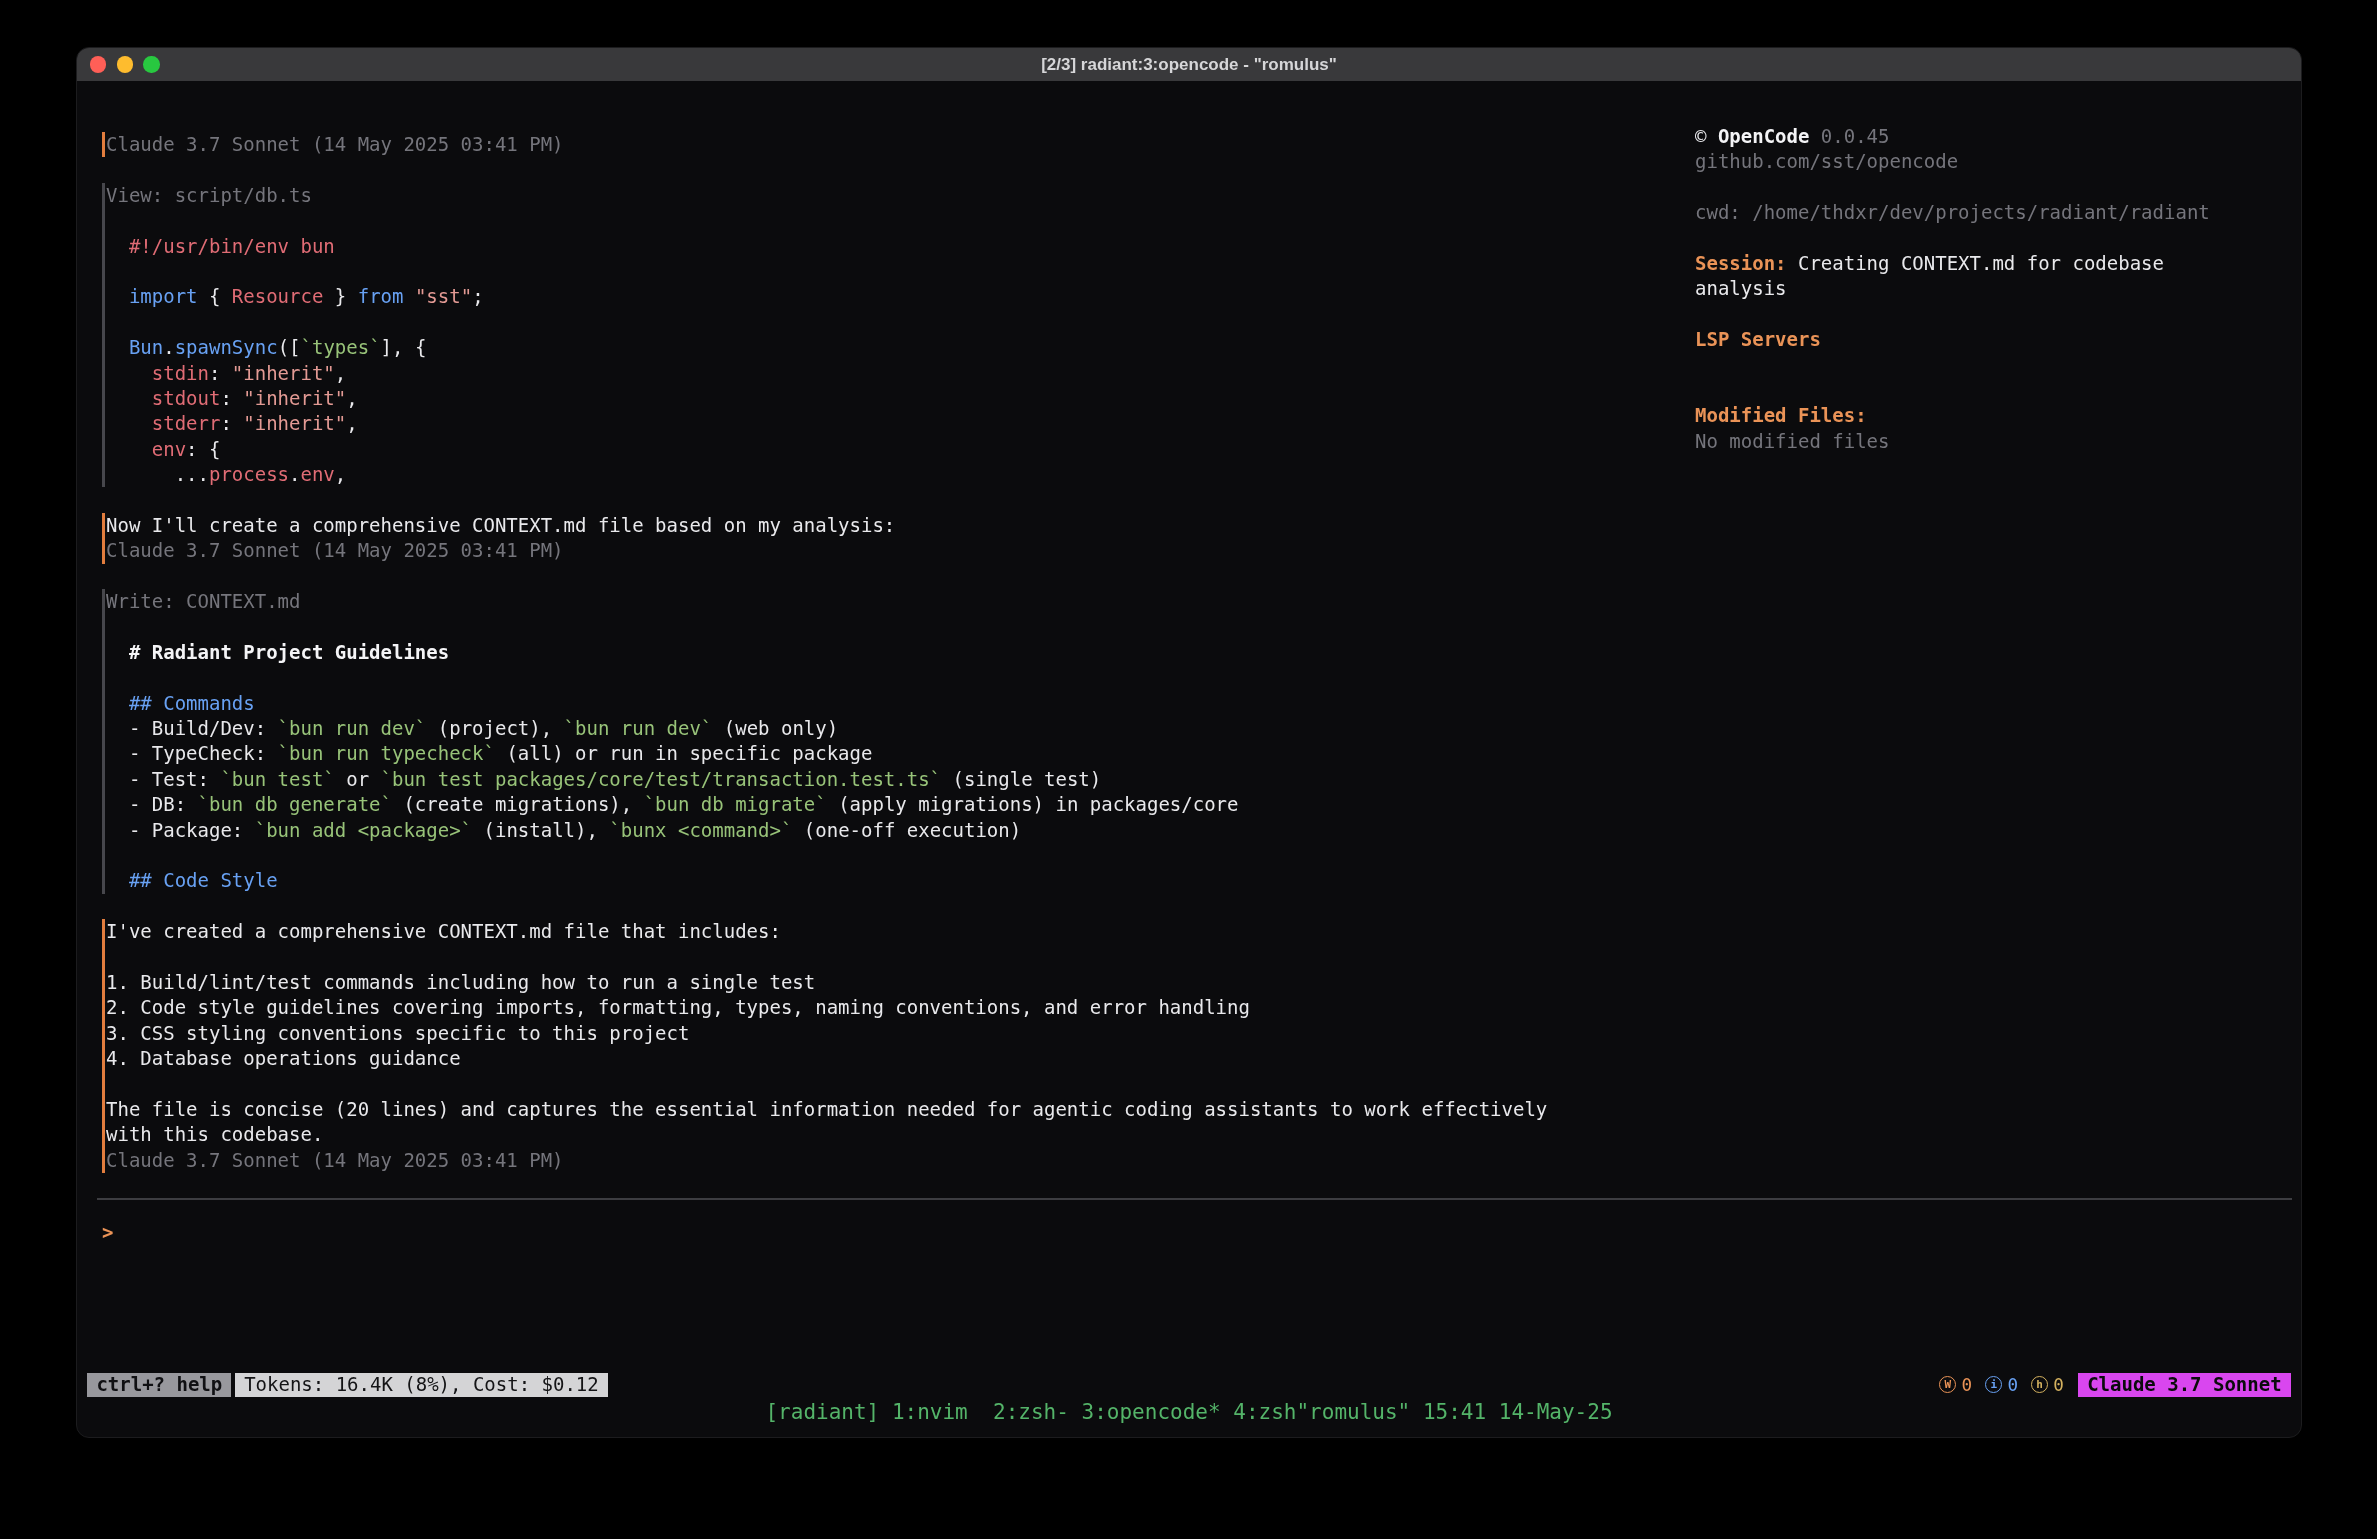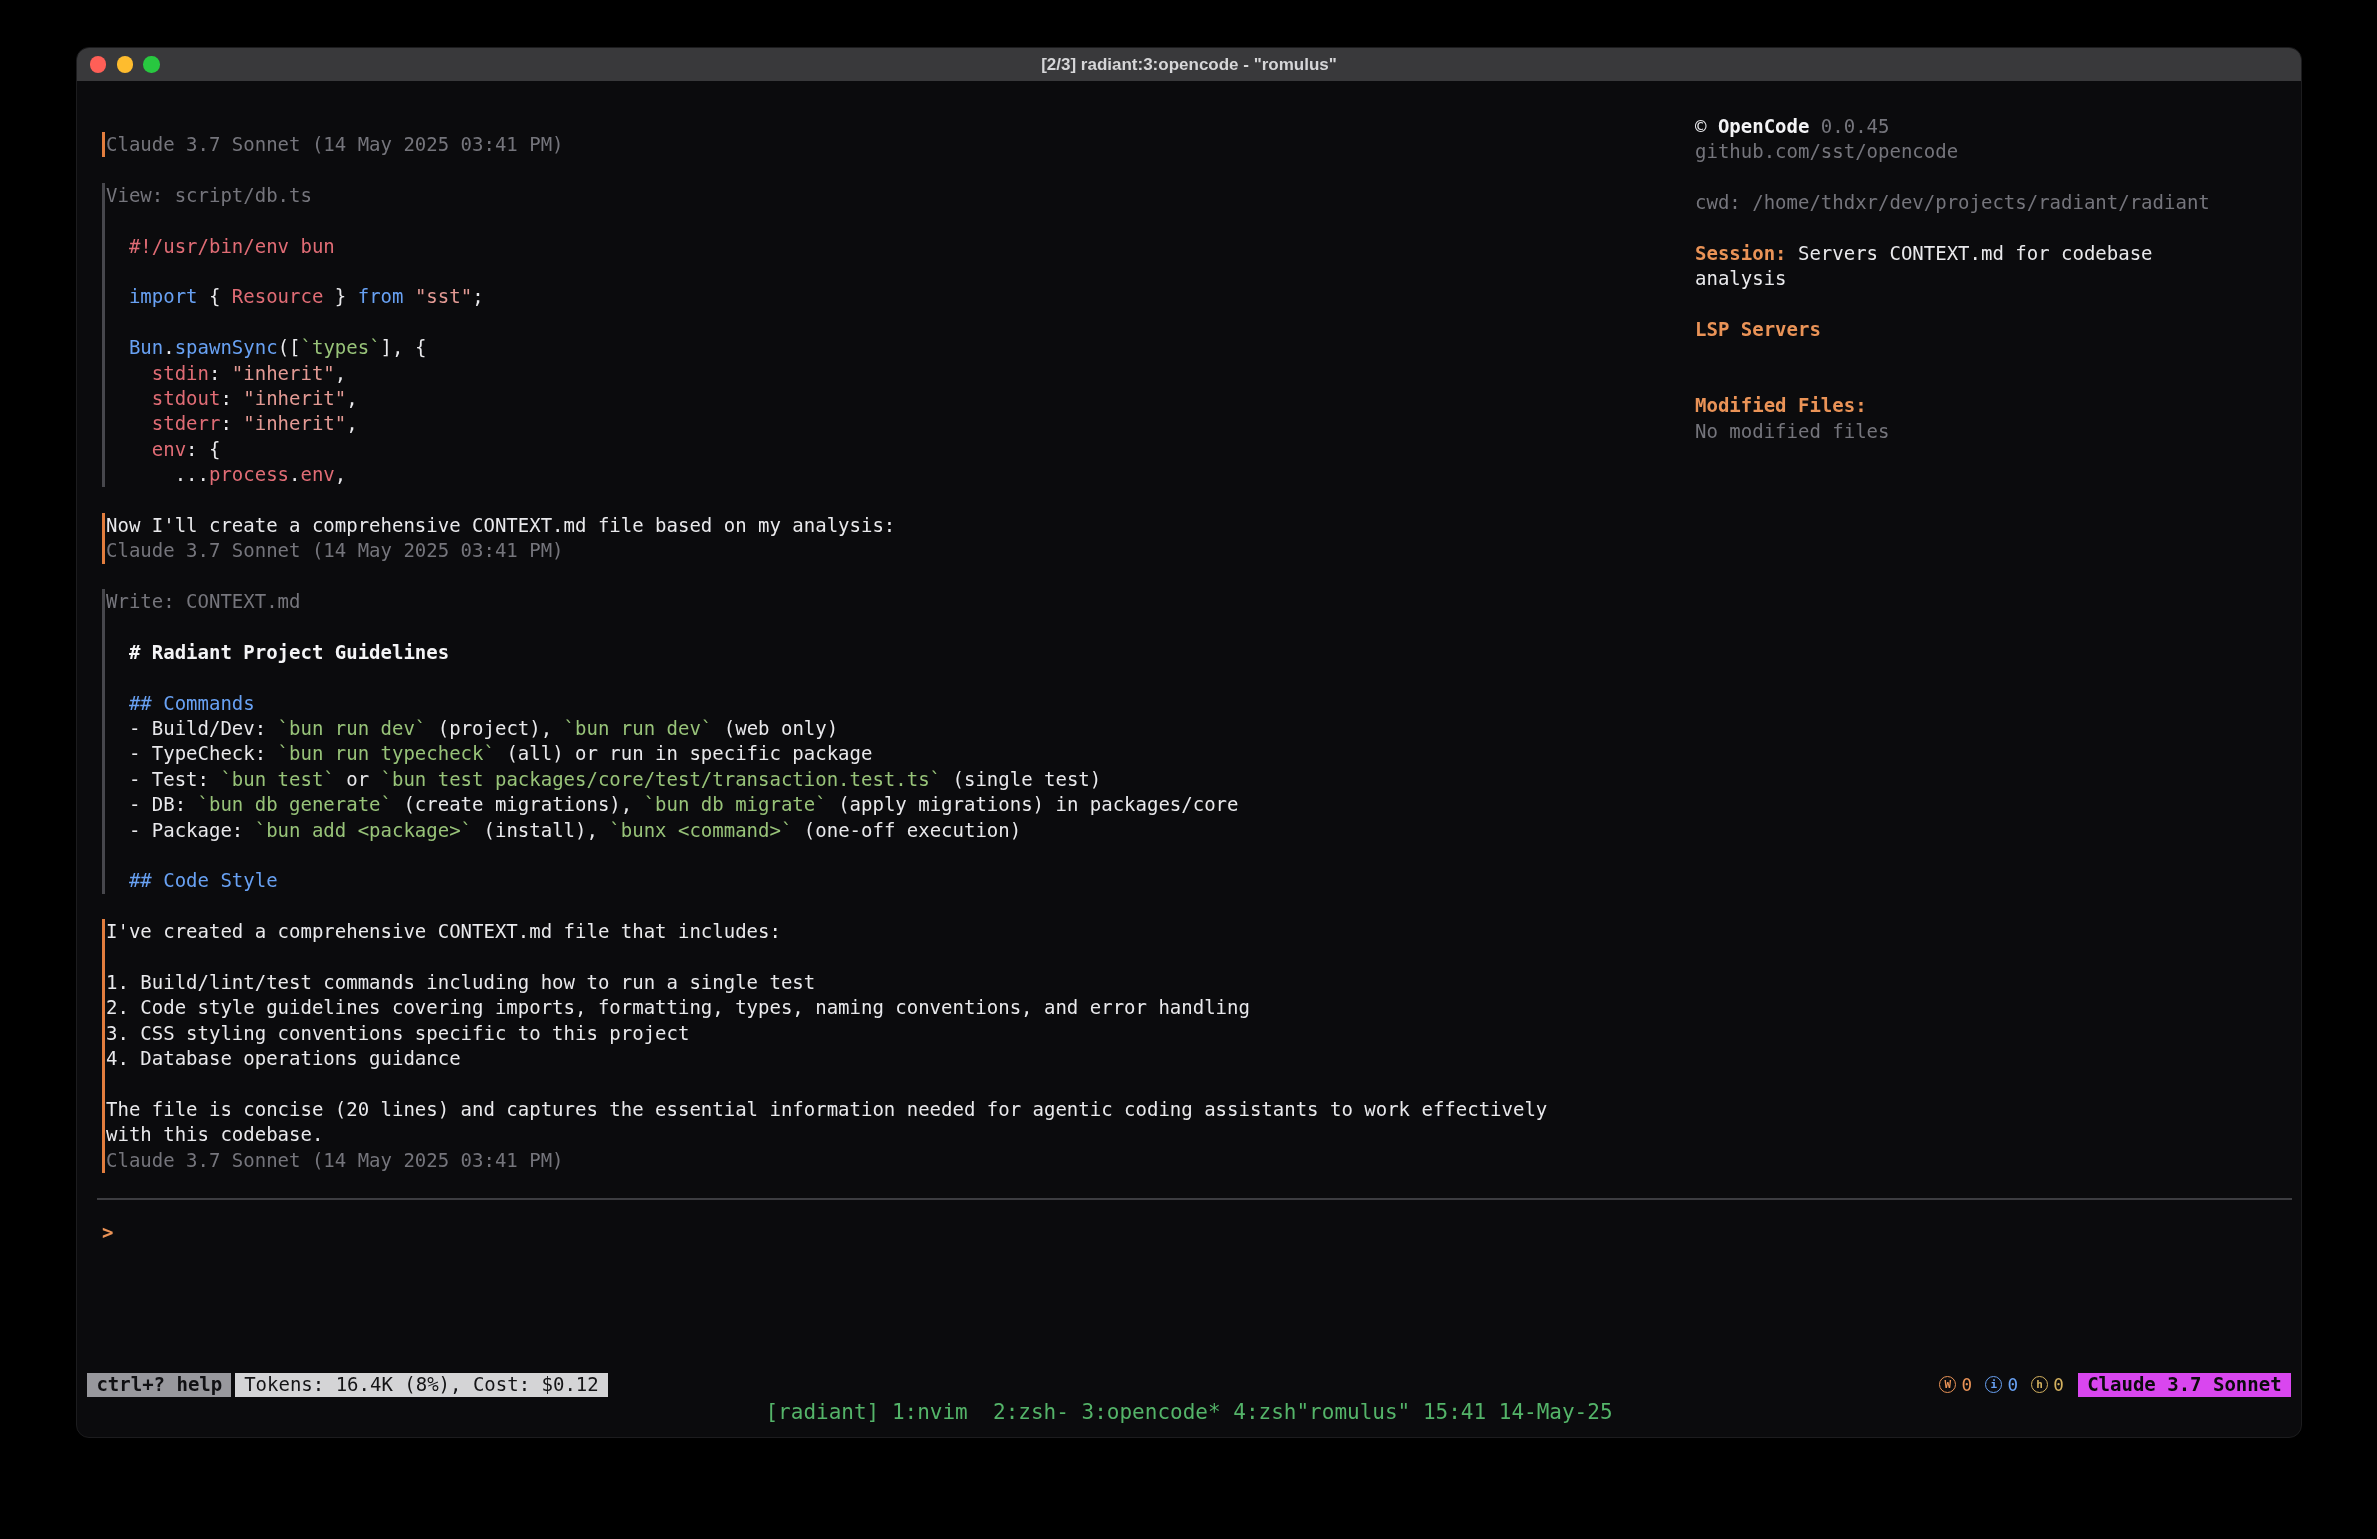--- a/index.html
+++ b/index.html
@@ -23,21 +23,21 @@
   .line{height:25.4px;line-height:25.4px;font-size:19px;white-space:pre;color:#e9e9ec}
   .c-muted{color:#75757c}
   .c-orange{color:#ea9357}
   .c-orangebold{color:#ea9357;font-weight:700}
   .c-blue{color:#68a1f3}
   .c-green{color:#98c379}
   .c-red{color:#e06c75}
   .c-salmon{color:#e39a94}
   .c-yellow{color:#d4b15f}
   .c-bold{color:#f4f4f6;font-weight:700}
-  .sidebar{position:absolute;left:1618px;top:33px;width:600px}
+  .sidebar{position:absolute;left:1618px;top:43px;width:600px}
   .help{margin-top:43px;white-space:pre}
   .divider{height:1.3px;background:#3d3d41;margin:5.2px -7.8px 0 -5.2px}
   .prompt{margin-top:20px;height:25.4px;line-height:25.4px;font-size:19px;color:#ea9357;font-weight:700}
   
   .statusbar{flex:none;height:23.5px;margin:0 10.4px 3.9px;display:flex;align-items:flex-start;font-size:19px}
   .chip{height:23.5px;line-height:23.5px;padding:0 9px;display:inline-block}
   .chip.help-chip{background:#98989d;color:#101013;font-weight:700;margin-right:3.9px}
   .chip.tokens-chip{background:#d4d4d6;color:#141416}
   .status-right{margin-left:auto;display:inline-flex;align-items:center}
   .diag{display:inline-flex;align-items:center;gap:13px;margin-right:14.4px}
@@ -116,21 +116,21 @@
           </div>
         </div>
 
       <div class="sidebar">
         <div>
             <div class="line"><span>© </span><span class="c-bold">OpenCode</span><span class="c-muted"> 0.0.45</span></div>
             <div class="line"><span class="c-muted">github.com/sst/opencode</span></div>
             <div class="line">&nbsp;</div>
             <div class="line"><span class="c-muted">cwd: /home/thdxr/dev/projects/radiant/radiant</span></div>
             <div class="line">&nbsp;</div>
-            <div class="line"><span class="c-orangebold">Session:</span><span> Servers CONTEXT.md for codebase</span></div>
+            <div class="line"><span class="c-orangebold">Session:</span><span> Creating CONTEXT.md for codebase</span></div>
             <div class="line"><span>analysis</span></div>
             <div class="line">&nbsp;</div>
             <div class="line"><span class="c-orangebold">LSP Servers</span></div>
             <div class="line">&nbsp;</div>
             <div class="line">&nbsp;</div>
             <div class="line"><span class="c-orangebold">Modified Files:</span></div>
             <div class="line"><span class="c-muted">No modified files</span></div>
           </div>
       </div>
 

